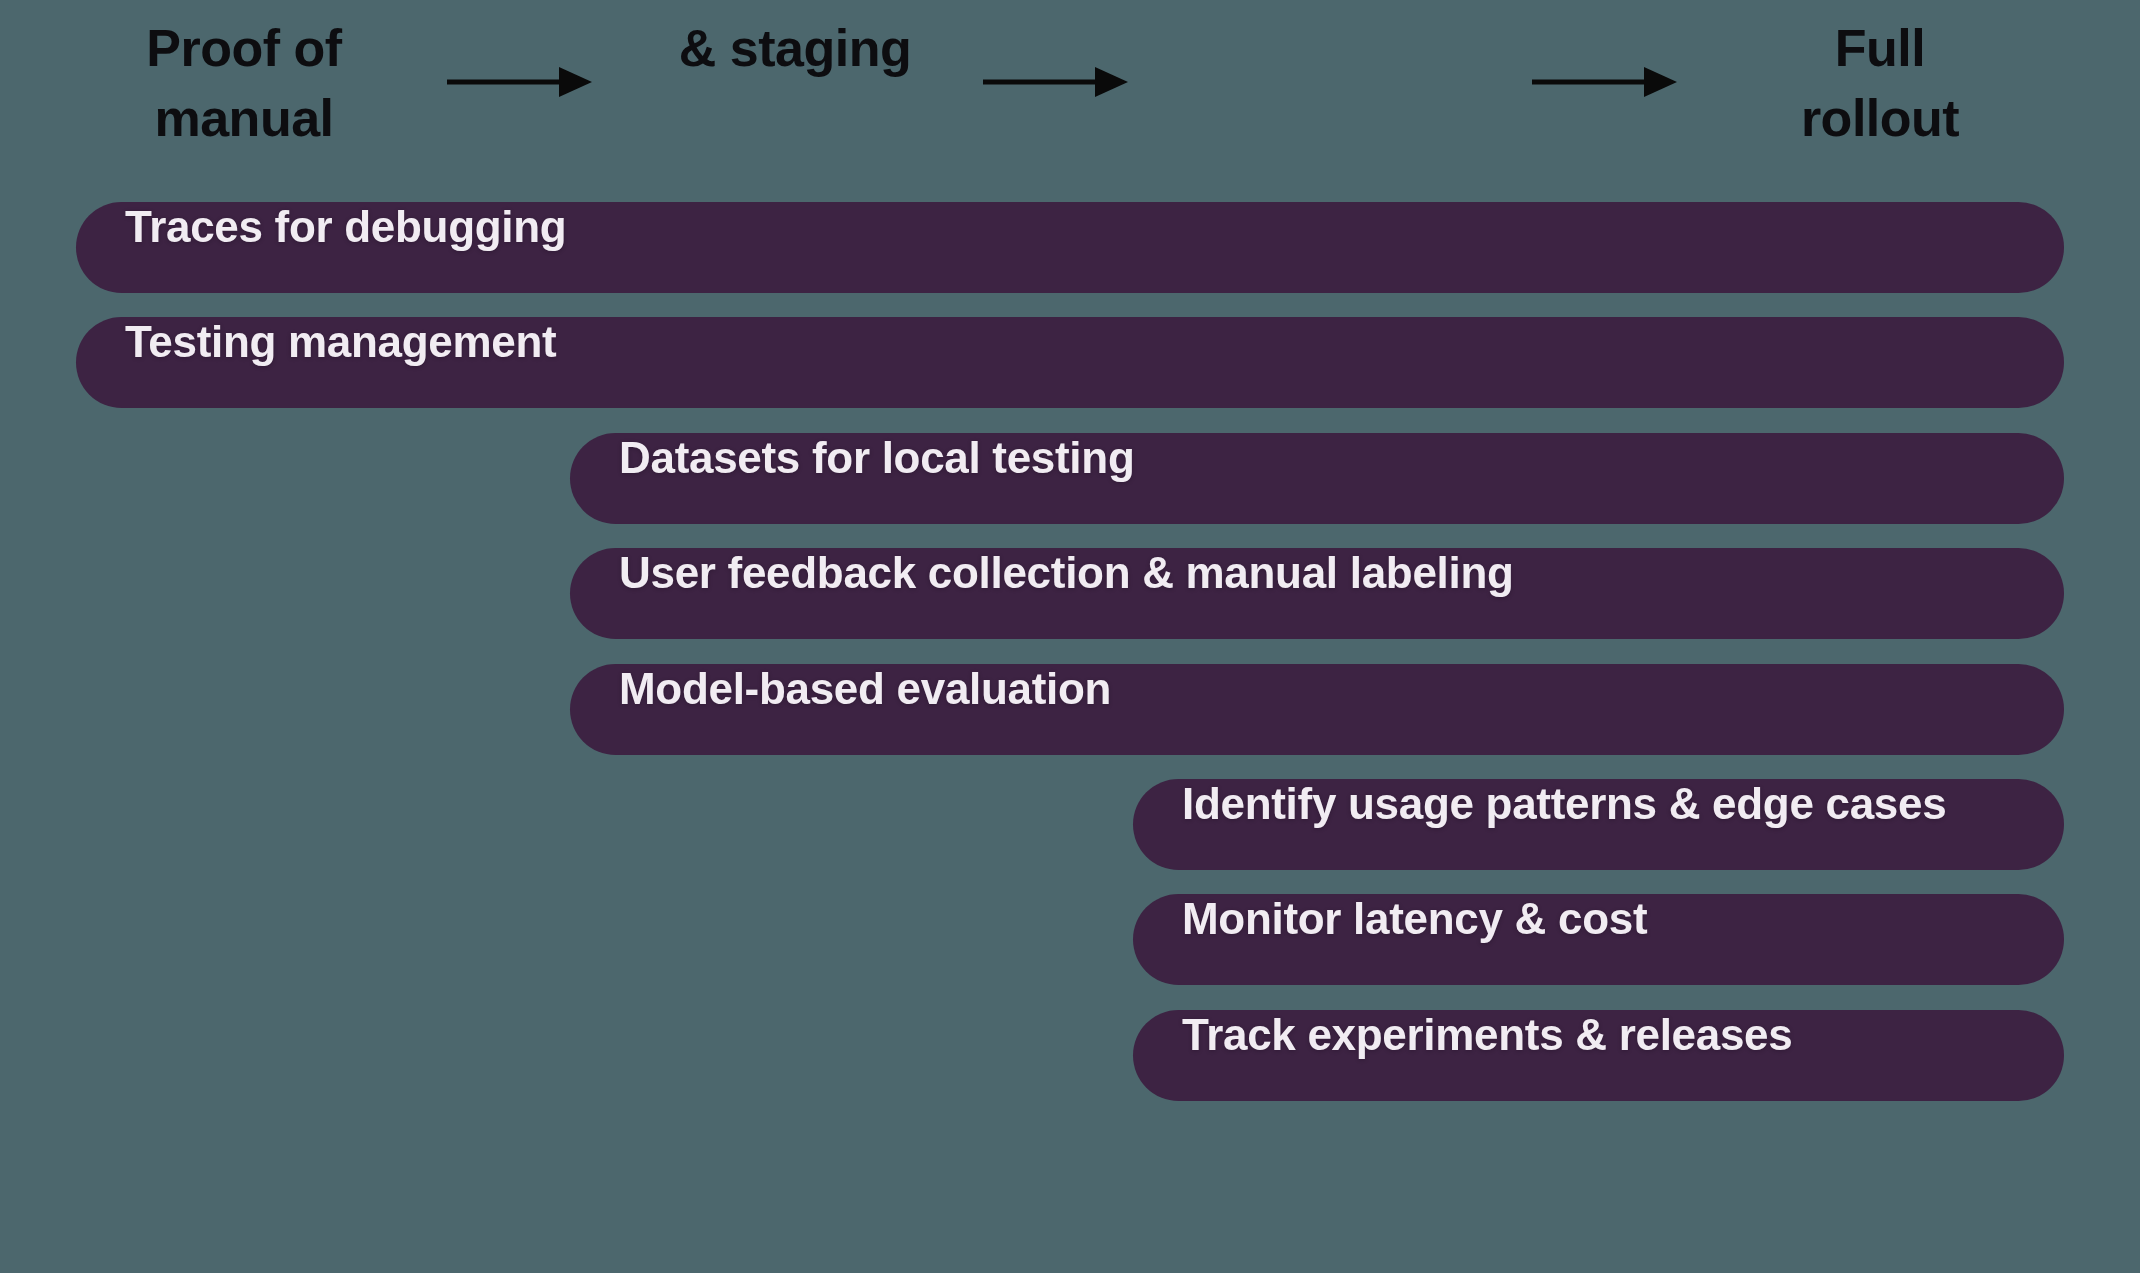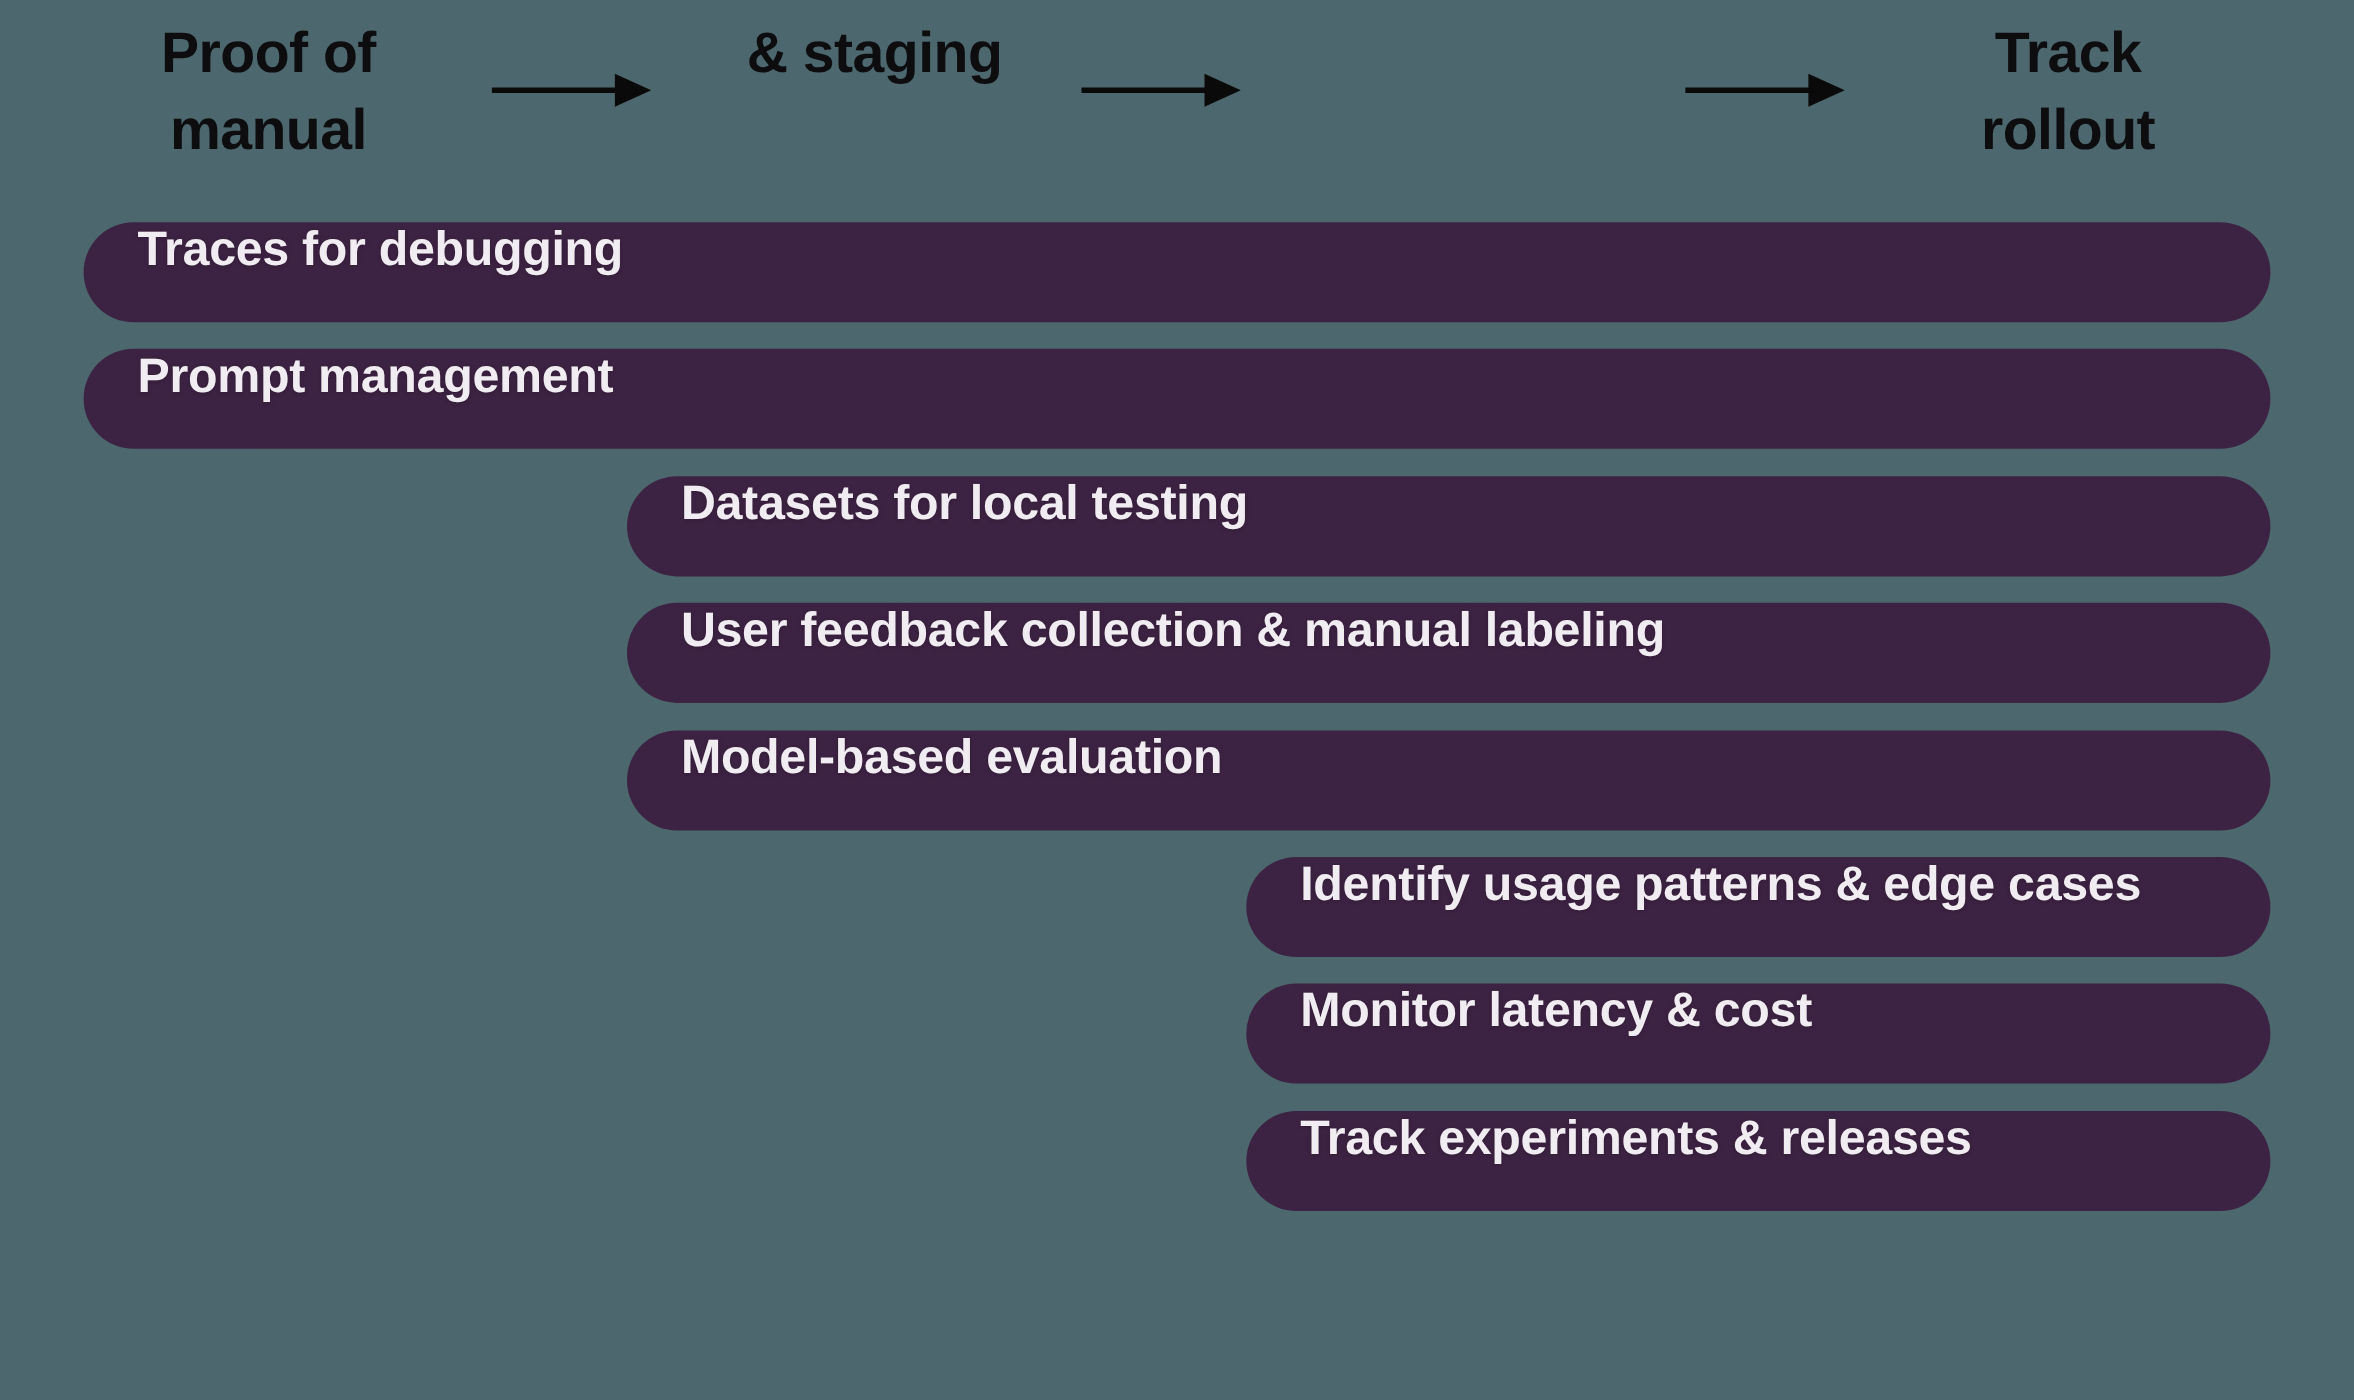--- a/index.html
+++ b/index.html
@@ -68,42 +68,42 @@
 <div class="canvas">
 
   <div class="stage" style="left:244px">
     <div>Proof of</div>
     <div>manual</div>
   </div>
   <div class="stage" style="left:795px">
     <div>&amp; staging</div>
   </div>
   <div class="stage" style="left:1880px">
-    <div>Track</div>
+    <div>Full</div>
     <div>rollout</div>
   </div>
 
   <svg class="arrow" style="left:447px" width="145" height="32" viewBox="0 0 145 32">
     <line x1="0" y1="16" x2="114" y2="16" stroke="var(--arrow)" stroke-width="5"></line>
     <polygon points="112,1 145,16 112,31" fill="var(--arrow)"></polygon>
   </svg>
   <svg class="arrow" style="left:983px" width="145" height="32" viewBox="0 0 145 32">
     <line x1="0" y1="16" x2="114" y2="16" stroke="var(--arrow)" stroke-width="5"></line>
     <polygon points="112,1 145,16 112,31" fill="var(--arrow)"></polygon>
   </svg>
   <svg class="arrow" style="left:1532px" width="145" height="32" viewBox="0 0 145 32">
     <line x1="0" y1="16" x2="114" y2="16" stroke="var(--arrow)" stroke-width="5"></line>
     <polygon points="112,1 145,16 112,31" fill="var(--arrow)"></polygon>
   </svg>
 
   <div class="bar r1 ga">
     <span class="bar-label">Traces for debugging</span>
   </div>
   <div class="bar r2 ga">
-    <span class="bar-label">Prompt management</span>
+    <span class="bar-label">Testing management</span>
   </div>
   <div class="bar r3 gb">
     <span class="bar-label">Datasets for local testing</span>
   </div>
   <div class="bar r5 gb">
     <span class="bar-label">Model-based evaluation</span>
   </div>
   <div class="bar r4 gb">
     <span class="bar-label">User feedback collection &amp; manual labeling</span>
   </div>

